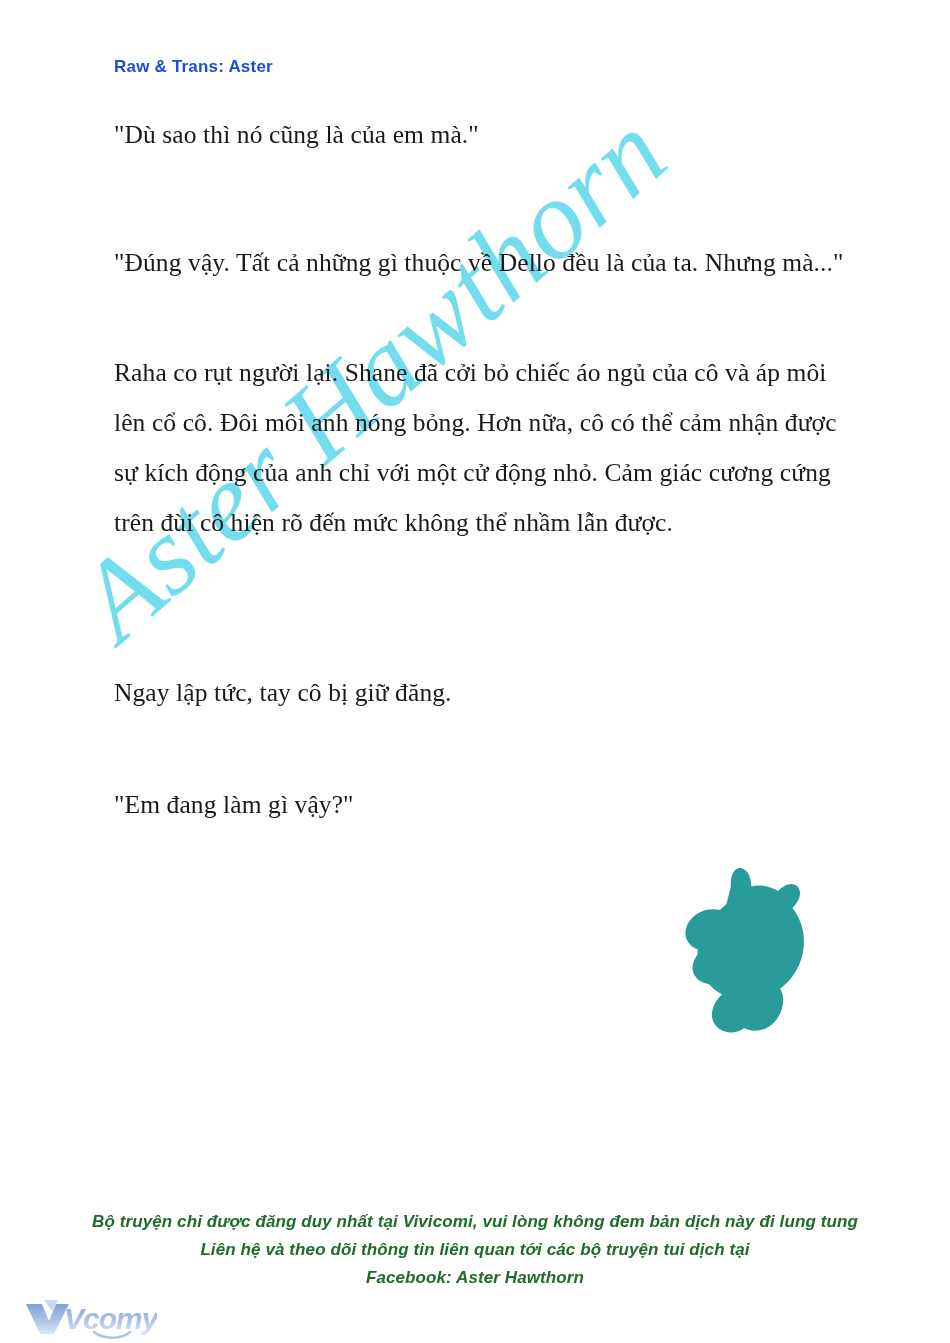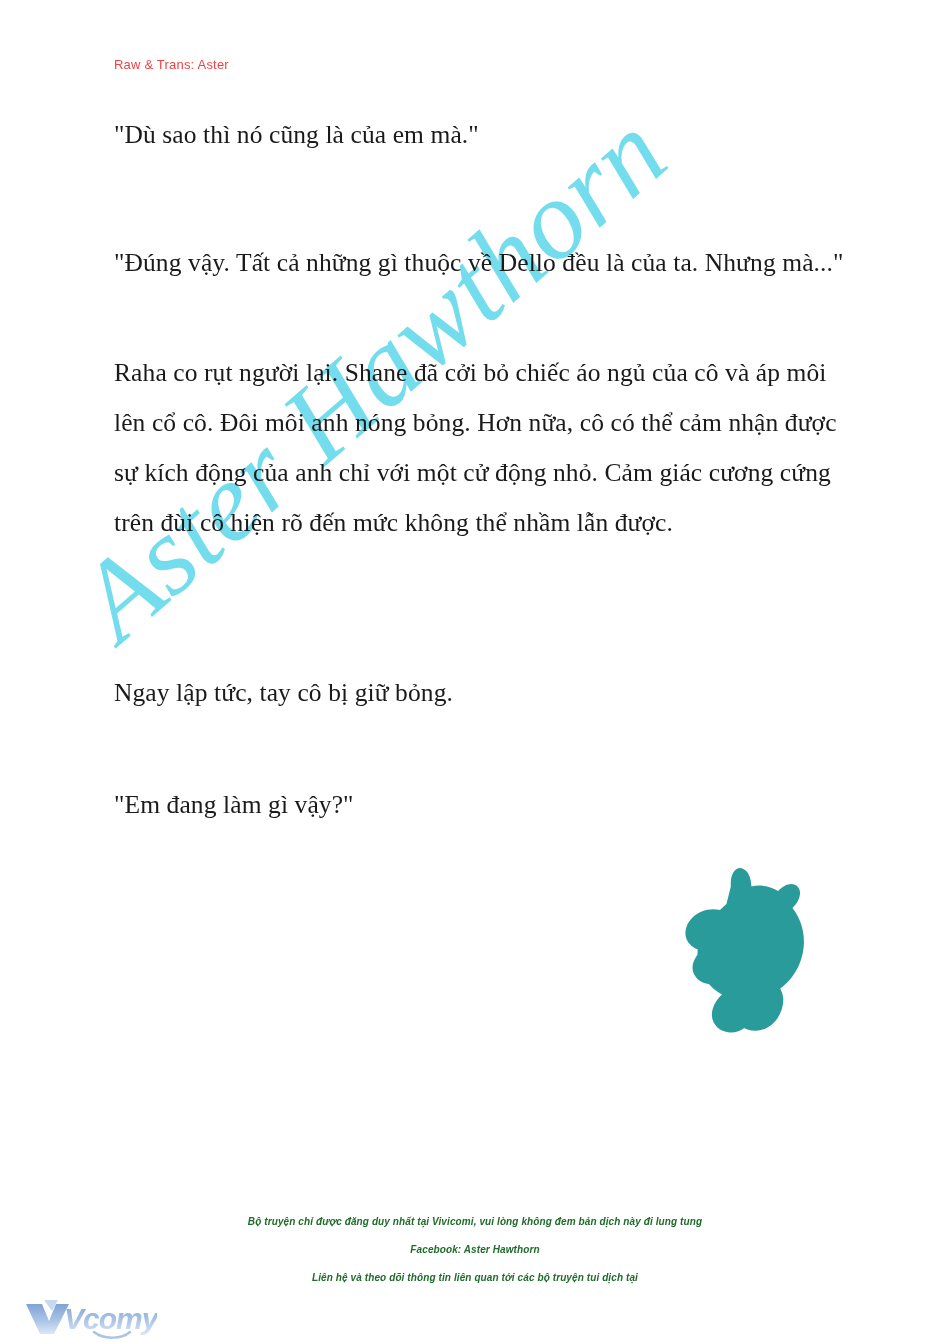--- a/index.html
+++ b/index.html
@@ -51,24 +51,25 @@
     height: 180px;
     transform: rotate(14deg);
   }
 
   
   .doc-header {
     position: absolute;
     left: 114px;
     top: 57px;
     font-family: "Liberation Sans", "DejaVu Sans", sans-serif;
-    font-size: 13px;
-    color: #ef4444;
+    font-size: 17px;
+    color: #1d4ed8;
     letter-spacing: 0.2px;
     z-index: 3;
+    font-weight: bold;
   }
 
   
   .body-col {
     position: absolute;
     left: 114px;
     top: 110px;
     width: 738px;
     z-index: 3;
   }
@@ -90,21 +91,21 @@
   .footer-notice {
     position: absolute;
     left: 0;
     right: 0;
     top: 1208px;
     text-align: center;
     z-index: 3;
   }
   .footer-notice .fn-line {
     font-family: "Liberation Sans", "DejaVu Sans", sans-serif;
-    font-size: 10px;
+    font-size: 17px;
     font-weight: bold;
     font-style: italic;
     color: #1f6b2a;
     line-height: 28px;
     letter-spacing: 0.1px;
   }
 
   
   .brand-logo {
     position: absolute;
@@ -163,29 +164,29 @@
   <div class="doc-header">Raw &amp; Trans: Aster</div>
 
   <div class="body-col">
     <p class="para">"Dù sao thì nó cũng là của em mà."</p>
     <div class="gap-1"></div>
     <p class="para">"Đúng vậy. Tất cả những gì thuộc về Dello đều là của ta. Nhưng mà..."</p>
     <div class="gap-2"></div>
     <p class="para">Raha co rụt người lại. Shane đã cởi bỏ chiếc áo ngủ của cô và áp môi lên cổ cô. Đôi môi anh nóng bỏng. Hơn nữa, cô có thể cảm nhận được sự kích động của anh chỉ với một cử động nhỏ. Cảm giác cương cứng trên đùi cô hiện rõ đến mức không thể nhầm lẫn được.</p>
     <div class="gap-3"></div>
     <div class="gap-4"></div>
-    <p class="para">Ngay lập tức, tay cô bị giữ bỏng.</p>
+    <p class="para">Ngay lập tức, tay cô bị giữ đăng.</p>
     <div class="gap-5"></div>
     <p class="para">"Em đang làm gì vậy?"</p>
   </div>
 
   <div class="footer-notice">
     <div class="fn-line">Bộ truyện chỉ được đăng duy nhất tại Vivicomi, vui lòng không đem bản dịch này đi lung tung</div>
+    <div class="fn-line">Liên hệ và theo dõi thông tin liên quan tới các bộ truyện tui dịch tại</div>
     <div class="fn-line">Facebook: Aster Hawthorn</div>
-    <div class="fn-line">Liên hệ và theo dõi thông tin liên quan tới các bộ truyện tui dịch tại</div>
   </div>
 
   <div class="brand-logo">
     <svg viewBox="0 0 135 44" width="135" height="44">
       <defs>
         <linearGradient id="lg" x1="0" y1="0" x2="0" y2="1">
           <stop offset="0%" stop-color="#7fa3d4"></stop>
           <stop offset="55%" stop-color="#aac4e6"></stop>
           <stop offset="100%" stop-color="#dce8f7"></stop>
         </linearGradient>

